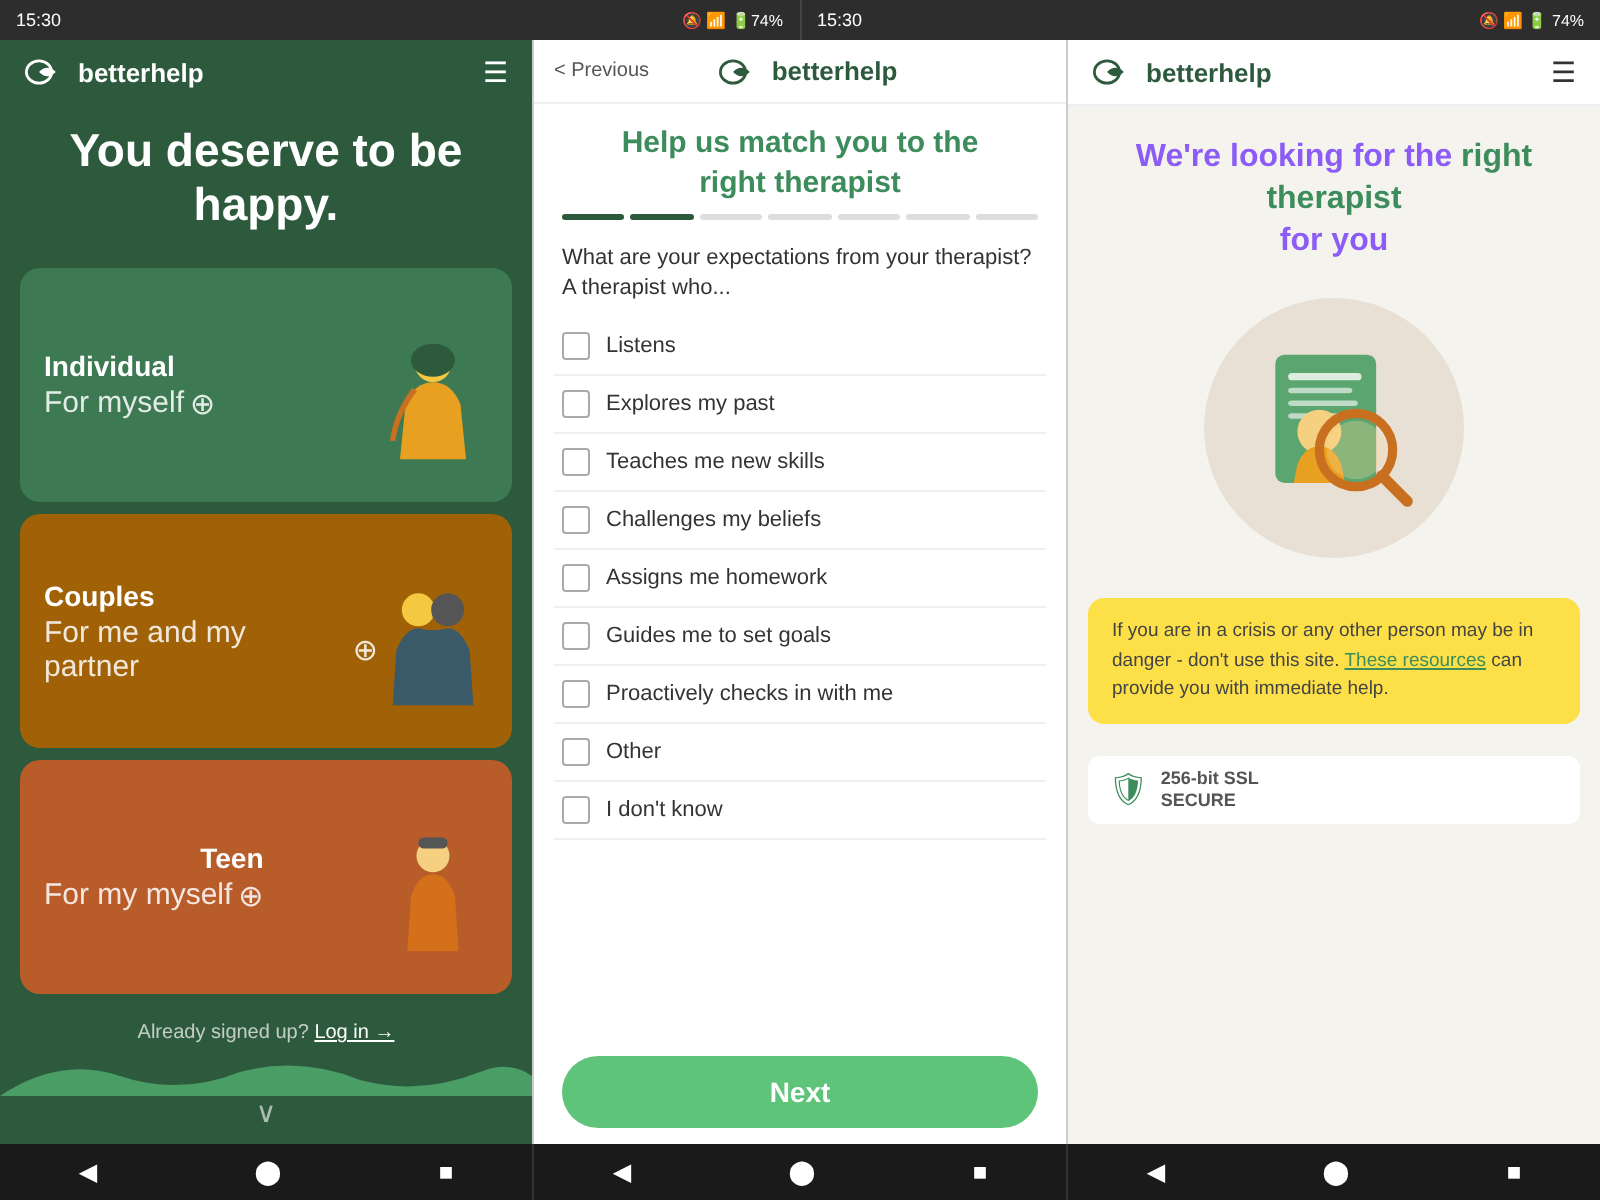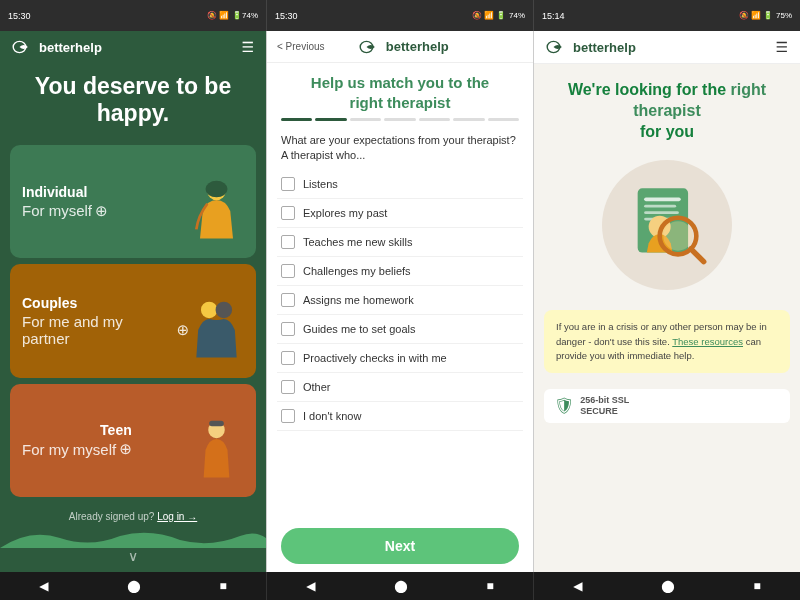--- a/index.html
+++ b/index.html
@@ -10,21 +10,21 @@
       flex-direction: column;
       font-family: -apple-system, BlinkMacSystemFont, 'Segoe UI', sans-serif;
       overflow: hidden;
       background: #000;
     }
 
     
     .status-bar {
       display: flex;
       width: 100%;
-      height: 31px;
+      height: 20px;
       background: #2d2d2d;
       text-align: center;
     }
     .status-section {
       flex: 1;
       display: flex;
       align-items: center;
       justify-content: space-between;
       padding: 0 8px;
       font-size: 9px;
@@ -220,36 +220,36 @@
     }
 
     .panel-3-title {
       text-align: center;
       padding: 16px 16px 8px;
       font-size: 16px;
       font-weight: 600;
       color: #222;
       line-height: 1.3;
     }
-    .panel-3-title span { color: #15803d; }
+    .panel-3-title span { color: #8b5cf6; }
 
     .illustration-circle {
       width: 130px;
       height: 130px;
       background: #e8e0d5;
       border-radius: 50%;
       margin: 10px auto;
       display: flex;
       align-items: center;
       justify-content: center;
       position: relative;
     }
 
     .crisis-box {
-      background: #fef9c3;
+      background: #fde047;
       margin: 10px 10px;
       border-radius: 8px;
       padding: 10px 12px;
       font-size: 9.5px;
       color: #444;
       line-height: 1.5;
     }
     .crisis-box a { color: #3d8c5c; text-decoration: underline; }
 
     .ssl-badge {
@@ -285,24 +285,20 @@
 <body>
 
 <div class="status-bar">
   <div class="status-section">
     <span>15:30</span>
     <span class="status-icons">🔕 📶 🔋74%</span>
   </div>
   <div class="status-section">
     <span>15:30</span>
     <span class="status-icons">🔕 📶 🔋 74%</span>
-  </div>
-  <div class="status-section">
-    <span>15:14</span>
-    <span class="status-icons">🔕 📶 🔋 75%</span>
   </div>
 </div>
 
 <div class="panels">
 
   <div class="panel panel-1">
     <div class="panel-1-header">
       <div class="logo">
         <svg class="logo-icon" viewBox="0 0 30 20">
           <ellipse cx="10" cy="10" rx="9" ry="8" fill="none" stroke="#fff" stroke-width="2"></ellipse>

